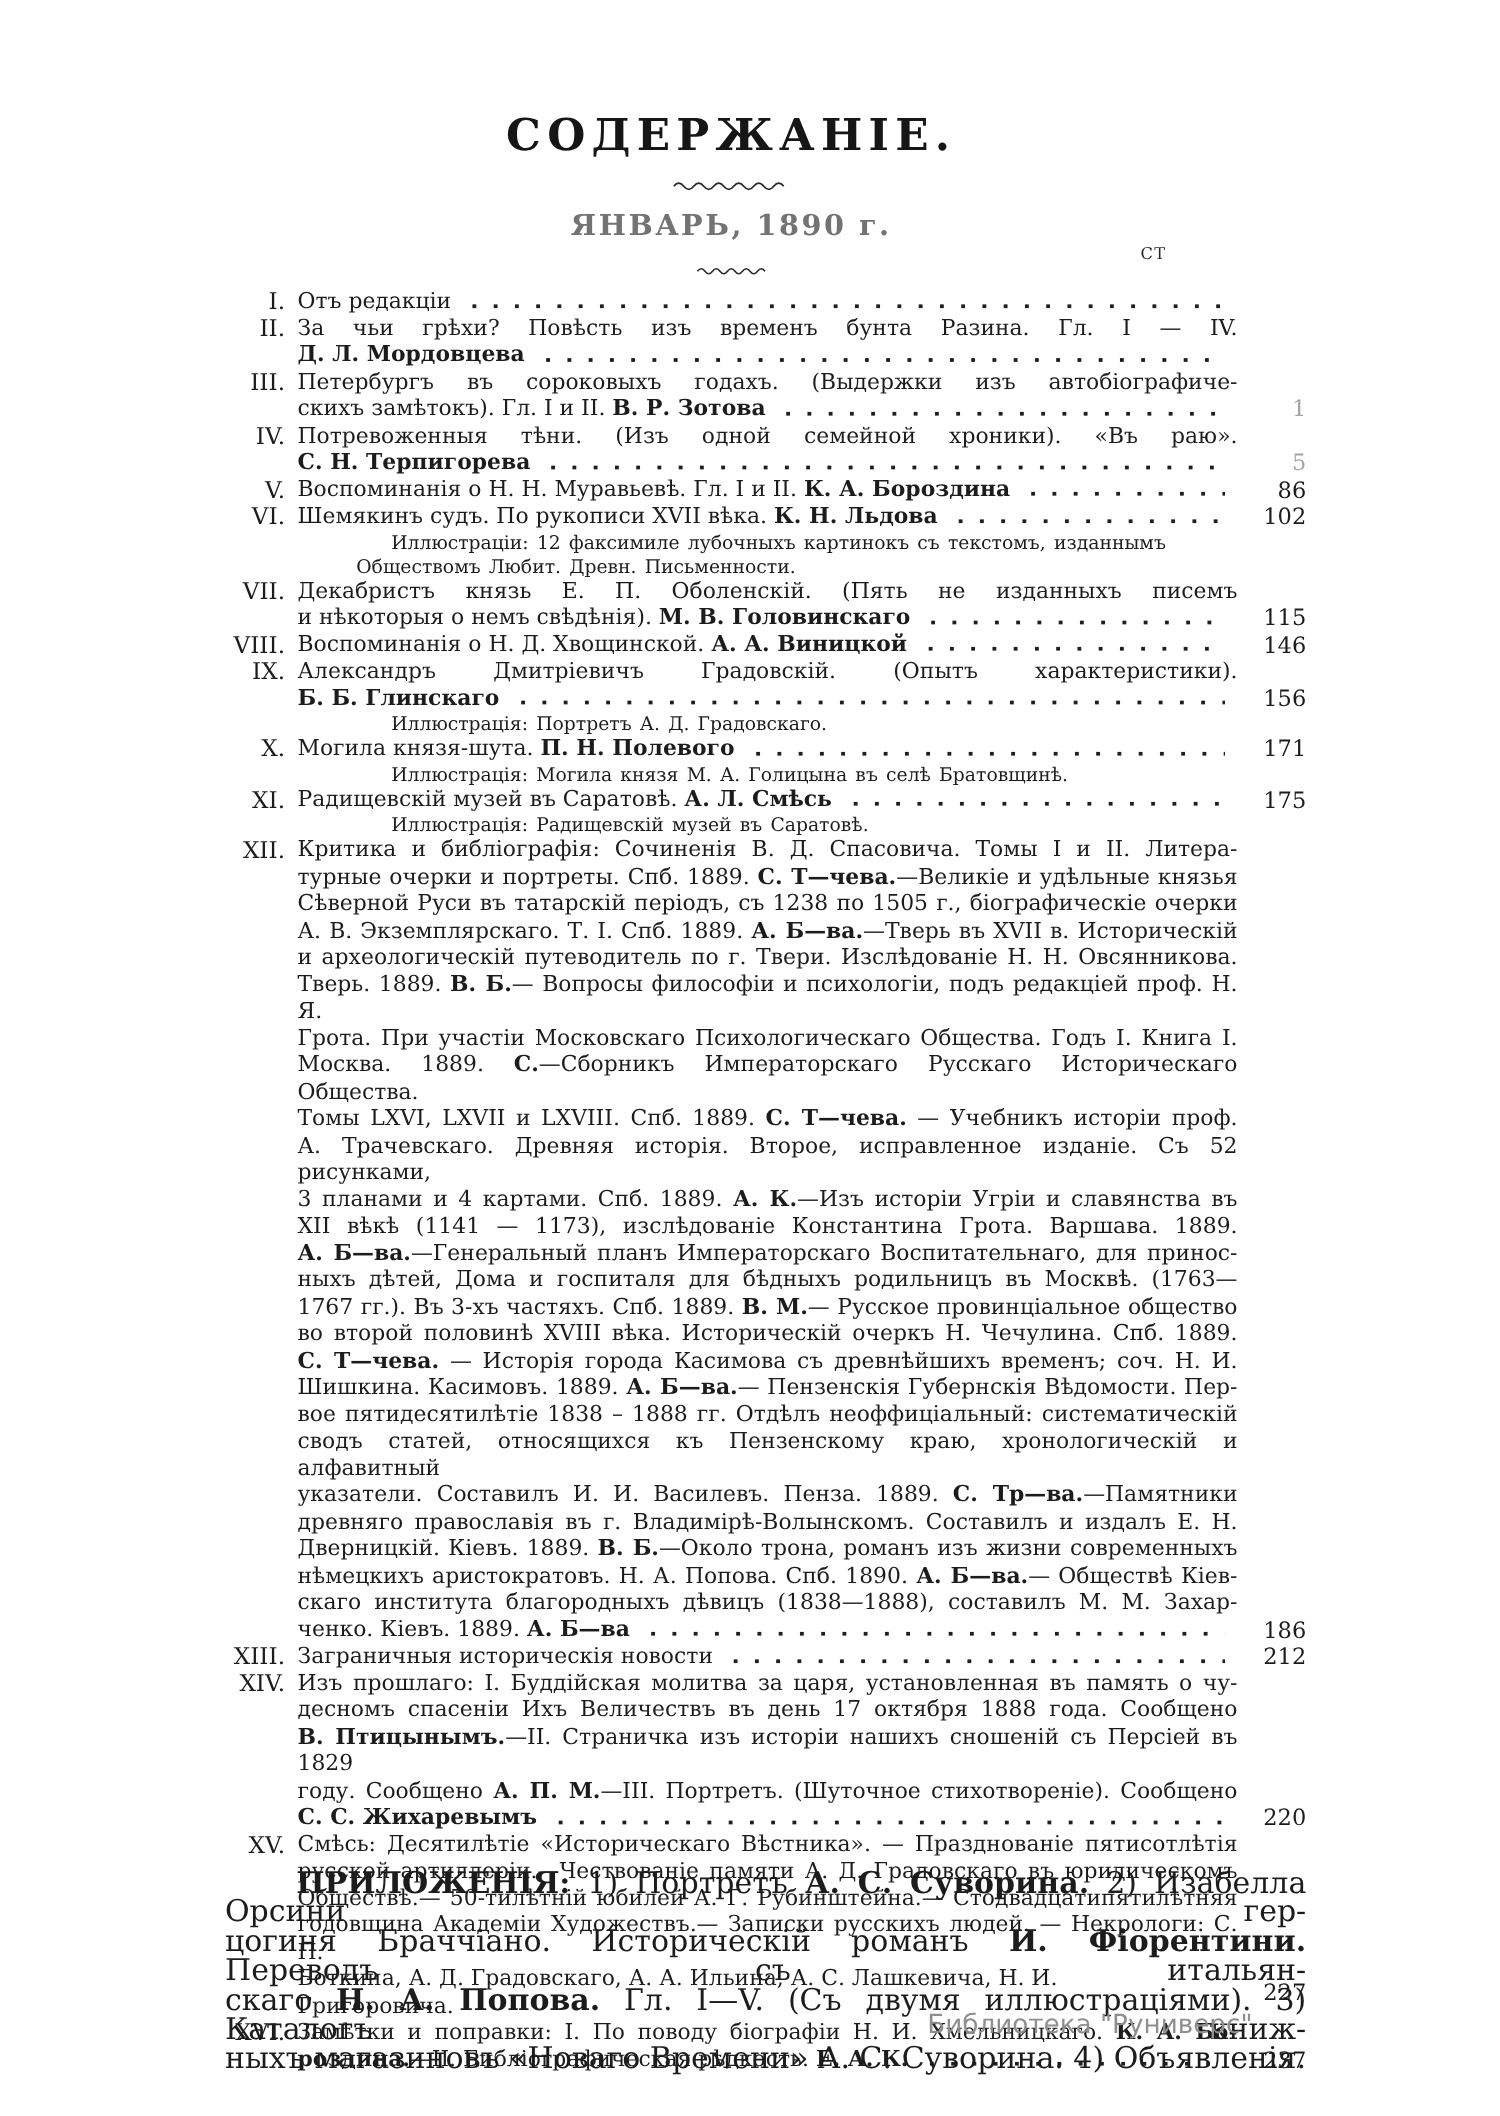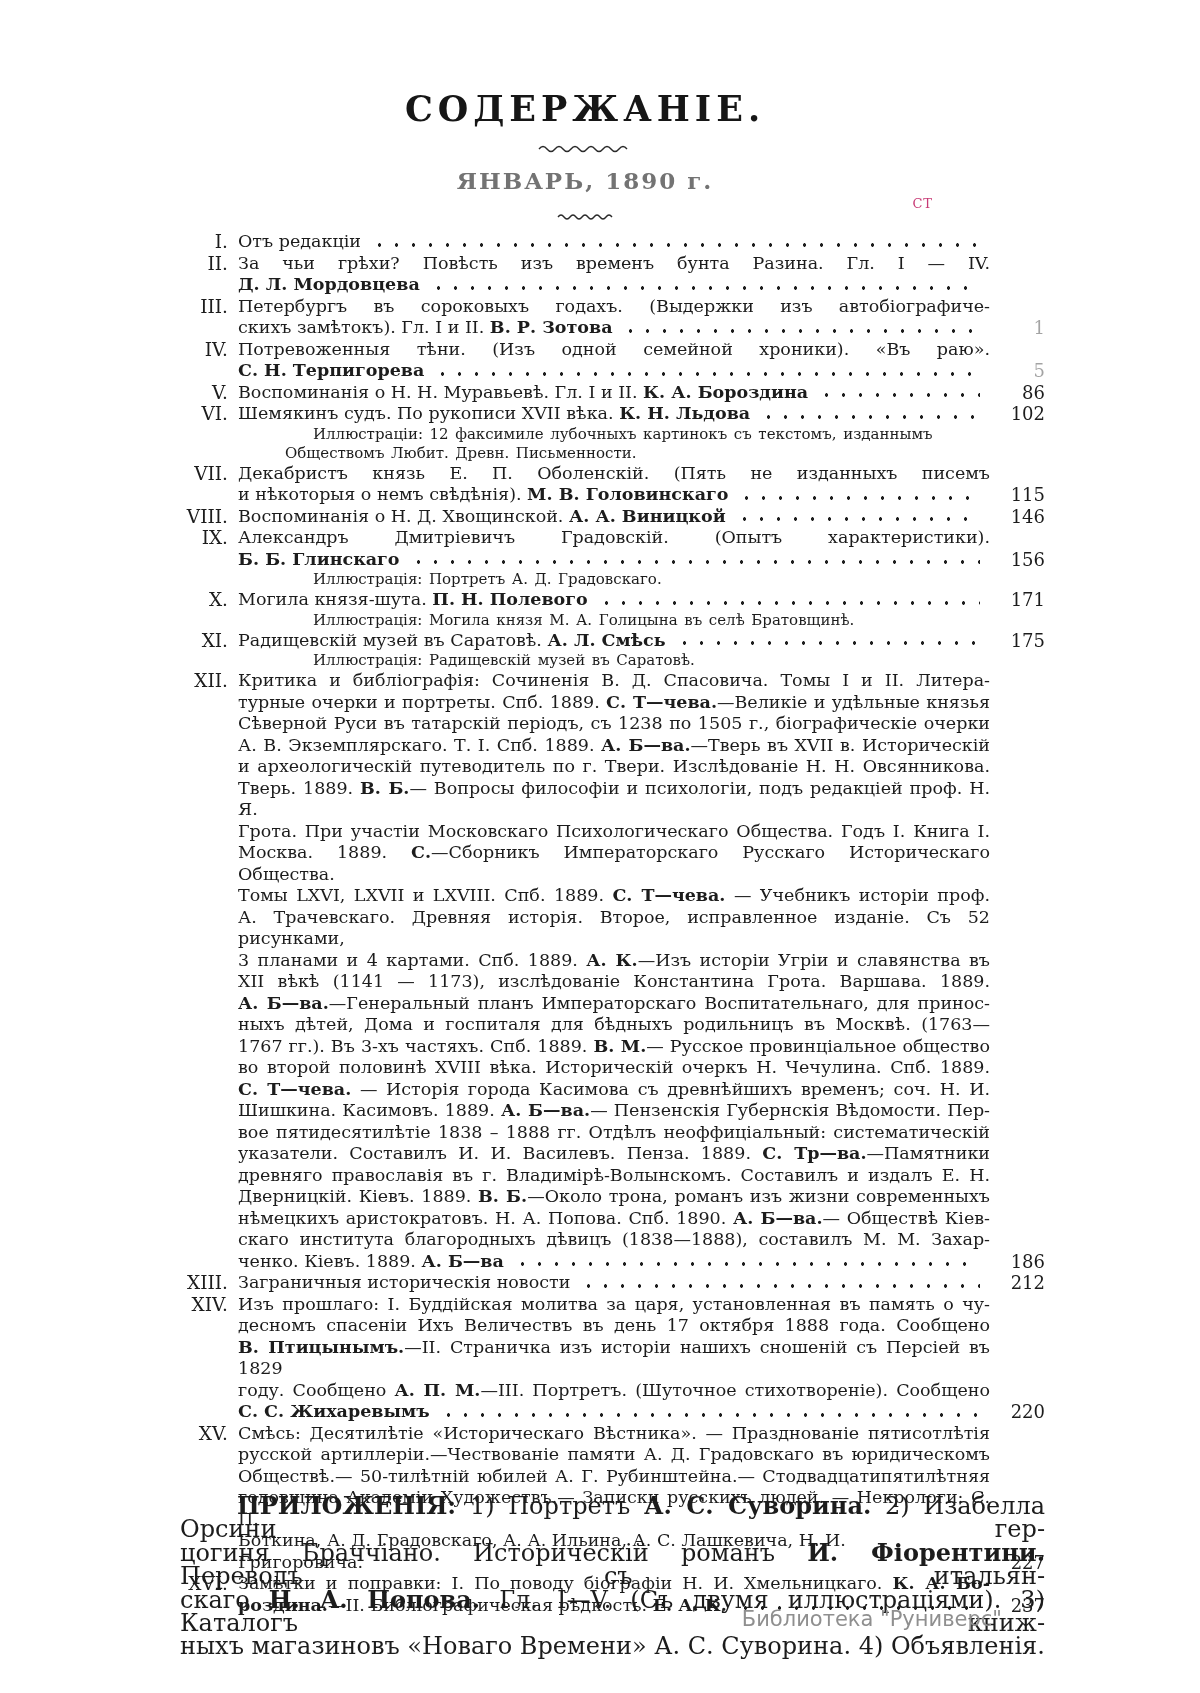--- a/index.html
+++ b/index.html
@@ -20,33 +20,33 @@
     margin-top:18px;
   }
   .sq{display:block;margin:14px auto 0 auto;}
   .issue{
     margin-top:14px;
     font-size:23px;font-weight:bold;letter-spacing:2px;color:#737373;
   }
   .colhdr{
     position:absolute;top:196px;left:150px;width:895px;
     text-align:right;padding-right:112px;box-sizing:border-box;
-    font-size:13px;letter-spacing:1px;color:#be185d;opacity:.85;
+    font-size:13px;letter-spacing:1px;color:#000000;opacity:.85;
   }
   
   .toc{position:absolute;top:231px;left:150px;width:895px;}
   .entry{display:flex;}
   .num{
     width:78px;padding-right:10px;flex:none;
     text-align:right;font-size:18.5px;line-height:21.5px;
   }
   .mid{flex:1;min-width:0;}
   .line{font-size:17.5px;line-height:21.5px;}
   .just{text-align:justify;text-align-last:justify;padding-right:55px;}
-  .last{display:flex;align-items:flex-end;}
+  .last{display:flex;align-items:center;}
   .lt{flex:none;max-width:700px;}
   .leader{
     flex:1;align-self:stretch;
     margin:0 10px 0 8px;
     background-image:radial-gradient(circle, #1e1e1e 1.6px, rgba(0,0,0,0) 1.9px);
     background-size:17px 6px;
     background-repeat:repeat-x;
     background-position:2px calc(100% - 5px);
   }
   .leader.nodots{background:none;}
@@ -226,20 +226,21 @@
           <div class="line just"><span>А. Трачевскаго. Древняя исторія. Второе, исправленное изданіе. Съ 52 рисунками,</span></div>
           <div class="line just"><span>3 планами и 4 картами. Спб. 1889. </span><span class="b">А. К.</span><span>—Изъ исторіи Угріи и славянства въ</span></div>
           <div class="line just"><span>XII вѣкѣ (1141 — 1173), изслѣдованіе Константина Грота. Варшава. 1889.</span></div>
           <div class="line just"><span class="b">А. Б—ва.</span><span>—Генеральный планъ Императорскаго Воспитательнаго, для принос-</span></div>
           <div class="line just"><span>ныхъ дѣтей, Дома и госпиталя для бѣдныхъ родильницъ въ Москвѣ. (1763—</span></div>
           <div class="line just"><span>1767 гг.). Въ 3-хъ частяхъ. Спб. 1889. </span><span class="b">В. М.</span><span>— Русское провинціальное общество</span></div>
           <div class="line just"><span>во второй половинѣ XVIII вѣка. Историческій очеркъ Н. Чечулина. Спб. 1889.</span></div>
           <div class="line just"><span class="b">С. Т—чева.</span><span> — Исторія города Касимова съ древнѣйшихъ временъ; соч. Н. И.</span></div>
           <div class="line just"><span>Шишкина. Касимовъ. 1889. </span><span class="b">А. Б—ва.</span><span>— Пензенскія Губернскія Вѣдомости. Пер-</span></div>
           <div class="line just"><span>вое пятидесятилѣтіе 1838 – 1888 гг. Отдѣлъ неоффиціальный: систематическій</span></div>
+          <div class="line just"><span>сводъ статей, относящихся къ Пензенскому краю, хронологическій и алфавитный</span></div>
           <div class="line just"><span>указатели. Составилъ И. И. Василевъ. Пенза. 1889. </span><span class="b">С. Тр—ва.</span><span>—Памятники</span></div>
           <div class="line just"><span>древняго православія въ г. Владимірѣ-Волынскомъ. Составилъ и издалъ Е. Н.</span></div>
           <div class="line just"><span>Дверницкій. Кіевъ. 1889. </span><span class="b">В. Б.</span><span>—Около трона, романъ изъ жизни современныхъ</span></div>
           <div class="line just"><span>нѣмецкихъ аристократовъ. Н. А. Попова. Спб. 1890. </span><span class="b">А. Б—ва.</span><span>— Обществѣ Кіев-</span></div>
           <div class="line just"><span>скаго института благородныхъ дѣвицъ (1838—1888), составилъ М. М. Захар-</span></div>
           <div class="line last">
             <span class="lt"><span>ченко. Кіевъ. 1889. </span><span class="b">А. Б—ва</span></span>
             <span class="leader"></span>
             <span class="lpg">186</span>
           </div>

